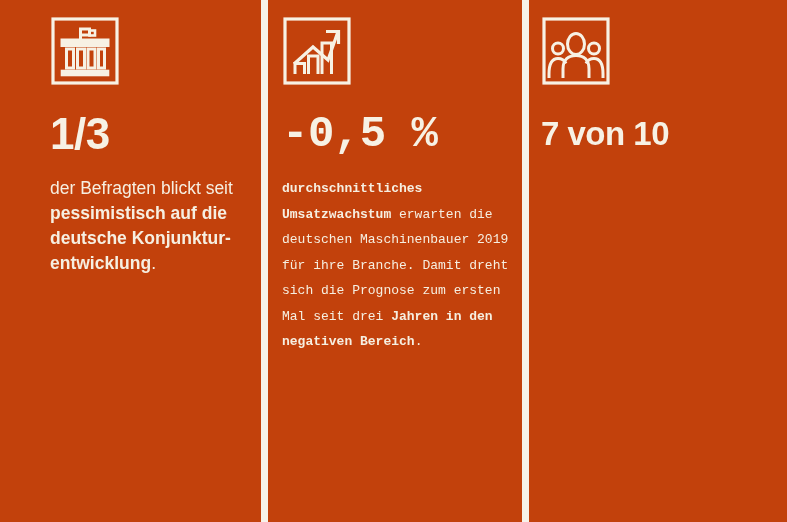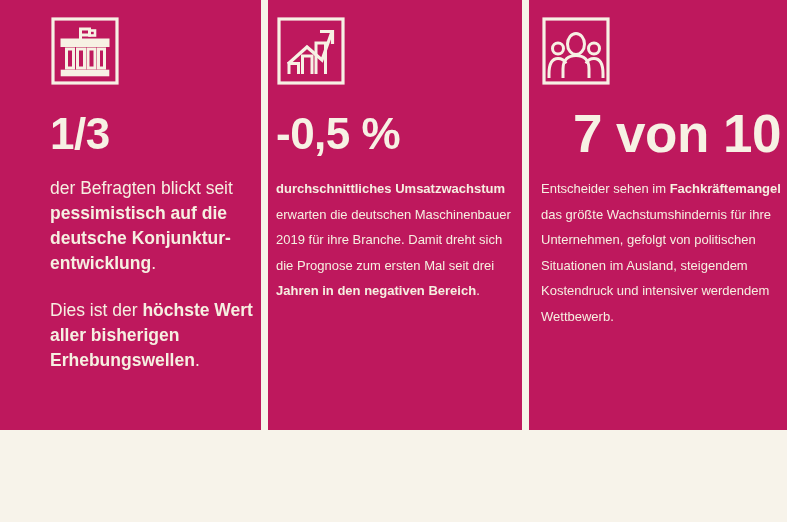--- a/index.html
+++ b/index.html
@@ -13,56 +13,56 @@
     width: 787px;
     height: 522px;
     background: #F7F3EA;
     overflow: hidden;
     font-family: "Liberation Sans", sans-serif;
     display: flex;
     flex-direction: row;
   }
   .panel {
     position: relative;
-    height: 430px;
-    background: #be185d;
+    height: 522px;
+    background: #c2410c;
     box-sizing: border-box;
     padding: 16px 0 0 0;
     overflow: hidden;
   }
   .panel-1 { width: 261px; }
   .panel-2 { width: 254px; margin-left: 7px; }
   .panel-3 { width: 258px; margin-left: 7px; }
 
   .panel-inner {
     padding-left: 50px;
     padding-right: 8px;
   }
-  .panel-2 .panel-inner { padding-left: 8px; padding-right: 8px; }
+  .panel-2 .panel-inner { padding-left: 14px; padding-right: 8px; font-family: Liberation Mono, monospace; }
   .panel-3 .panel-inner { padding-left: 12px; padding-right: 6px; }
 
   .icon-wrap {
     height: 72px;
     margin-bottom: 22px;
     display: block;
   }
   .icon-wrap svg {
     display: block;
   }
 
   .headline {
     color: #F7F1E4;
     font-weight: bold;
     font-size: 44px;
     line-height: 48px;
     letter-spacing: -0.5px;
     margin: 0 0 18px 0;
     white-space: nowrap;
   }
-  .panel-3 .headline { font-size: 53px; text-align: right; }
+  .panel-3 .headline { font-size: 33px; }
 
   .body-text {
     color: #F6EFE1;
     font-size: 17.5px;
     line-height: 25px;
     margin: 0;
     font-weight: normal;
   }
   .body-text b {
     font-weight: bold;
@@ -100,21 +100,20 @@
             <rect x="48.5" y="33" width="6" height="19" stroke-width="3"></rect>
 
             <rect x="12" y="55" width="46" height="4" stroke-width="2.6" fill="#F7F1E4"></rect>
           </g>
         </svg>
       </div>
 
       <h2 class="headline">1/3</h2>
 
       <p class="body-text"><span>der Befragten blickt seit </span><b>pessimistisch auf die deutsche Konjunktur­entwicklung</b><span>.</span></p>
-      <p class="body-text"><span>Dies ist der </span><b>höchste Wert aller bisherigen Erhebungswellen</b><span>.</span></p>
     </div>
   </section>
 
   <section class="panel panel-2">
     <div class="panel-inner">
       <div class="icon-wrap">
         <svg width="70" height="70" viewBox="0 0 70 70" aria-hidden="true">
           <g fill="none" stroke="#F7F1E4">
             <rect x="3" y="3" width="64" height="64" stroke-width="3.2"></rect>
 
@@ -153,17 +152,16 @@
             <path d="M62 58 L62 62" stroke-width="3"></path>
 
             <path d="M22 53 L22 62" stroke-width="3"></path>
             <path d="M48 53 L48 62" stroke-width="3"></path>
           </g>
         </svg>
       </div>
 
       <h2 class="headline">7 von 10</h2>
 
-      <p class="body-text"><span>Entscheider sehen im </span><b>Fachkräftemangel</b><span> das größte Wachstums­hindernis für ihre Unternehmen, gefolgt von politischen Situationen im Ausland, steigendem Kostendruck und intensiver werdendem Wettbewerb.</span></p>
     </div>
   </section>
 
 </div>
 
 </body></html>

